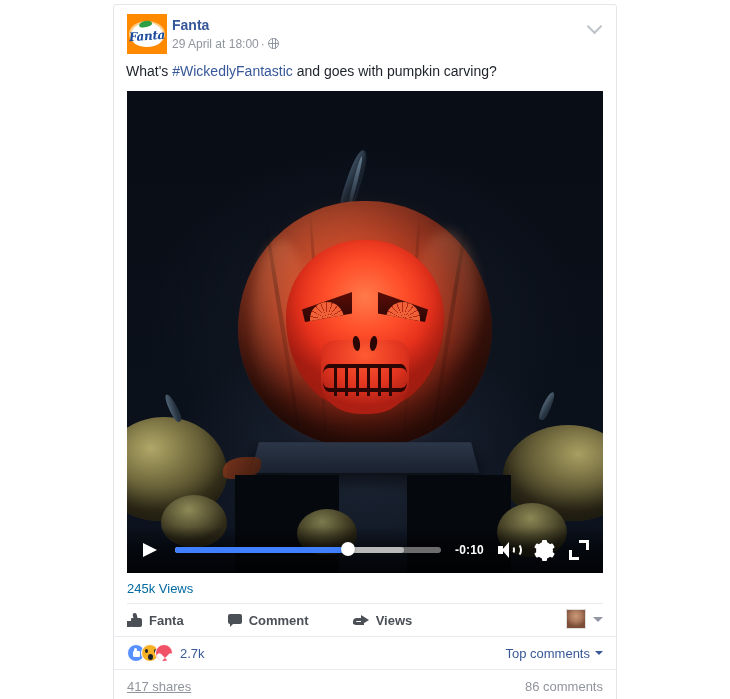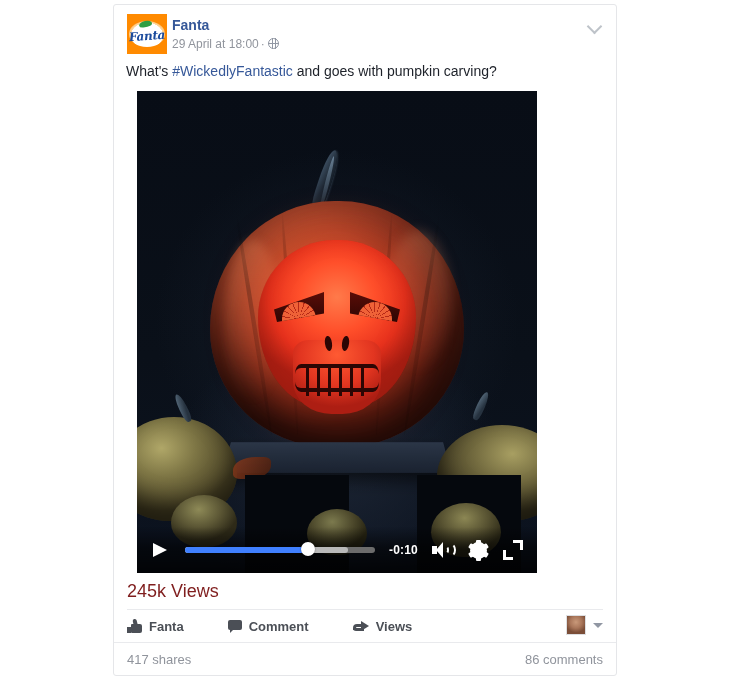--- a/index.html
+++ b/index.html
@@ -111,22 +111,22 @@
     padding: 0 12px 10px 12px;
     font-size: 14px;
     line-height: 20px;
     color: #1d2129;
   }
   .hashtag { color: #365899; text-decoration: none; }
 
   
   .video-wrap {
     position: relative;
-    width: 400px; height: 482px;
-    margin: 0 23px;
+    width: 476px; height: 482px;
+    margin: 0 13px;
     background: #070c16;
     overflow: hidden;
   }
   .scene {
     position: absolute; inset: 0;
     background:
       radial-gradient(ellipse 60% 40% at 50% 78%, #1b2433 0%, rgba(10,14,22,0) 70%),
       linear-gradient(180deg, #080d16 0%, #0a1019 55%, #0c1320 100%);
   }
   
@@ -428,22 +428,22 @@
   }
   .ic-full .a2 {
     right: 0; top: 0;
     border-right: 3px solid #fff;
     border-top: 3px solid #fff;
   }
 
   
   .views-row {
     padding: 8px 13px 7px 13px;
-    font-size: 18px;
-    color: #7f1d1d;
+    font-size: 13px;
+    color: #0369a1;
   }
   .divider { height: 1px; background: #e9eaed; margin: 0 13px; }
 
   
   .actions-row {
     display: flex;
     align-items: center;
     height: 32px;
     padding: 0 13px;
     position: relative;
@@ -621,21 +621,21 @@
   .footer-row {
     display: flex;
     align-items: center;
     height: 33px;
     padding: 0 13px;
     border-top: 1px solid #e9eaed;
     font-size: 13px;
     color: #90949c;
   }
   .footer-row .right { margin-left: auto; cursor: pointer; }
-  .footer-row .left { cursor: pointer; }
+  .footer-row .left { cursor: pointer; text-decoration: underline; }
 </style>
 </head>
 <body>
 
 <div class="page-bg">
 
   <div class="post-card">
 
     <div class="post-header">
       <div class="avatar-page">
@@ -755,20 +755,37 @@
             <span class="head"></span>
         </span>
         <span class="lbl">Views</span>
       </div>
       <div class="viewer-right">
         <div class="viewer-avatar"></div>
         <div class="caret-down"></div>
       </div>
     </div>
 
+    <div class="reactions-row">
+      <div class="reaction-icons">
+        <div class="r-badge r-like"></div>
+        <div class="r-badge r-wow">
+          <span class="eyes"></span>
+            <span class="mouth-o"></span>
+        </div>
+        <div class="r-badge r-love">
+          <span class="hrt"></span>
+        </div>
+      </div>
+      <div class="reaction-count">2.7k</div>
+      <div class="top-comments">
+        <span>Top comments</span>
+        <span class="cd"></span>
+      </div>
+    </div>
 
     <div class="footer-row">
       <div class="left">417 shares</div>
       <div class="right">86 comments</div>
     </div>
 
   </div>
 </div>
 
 </body></html>

